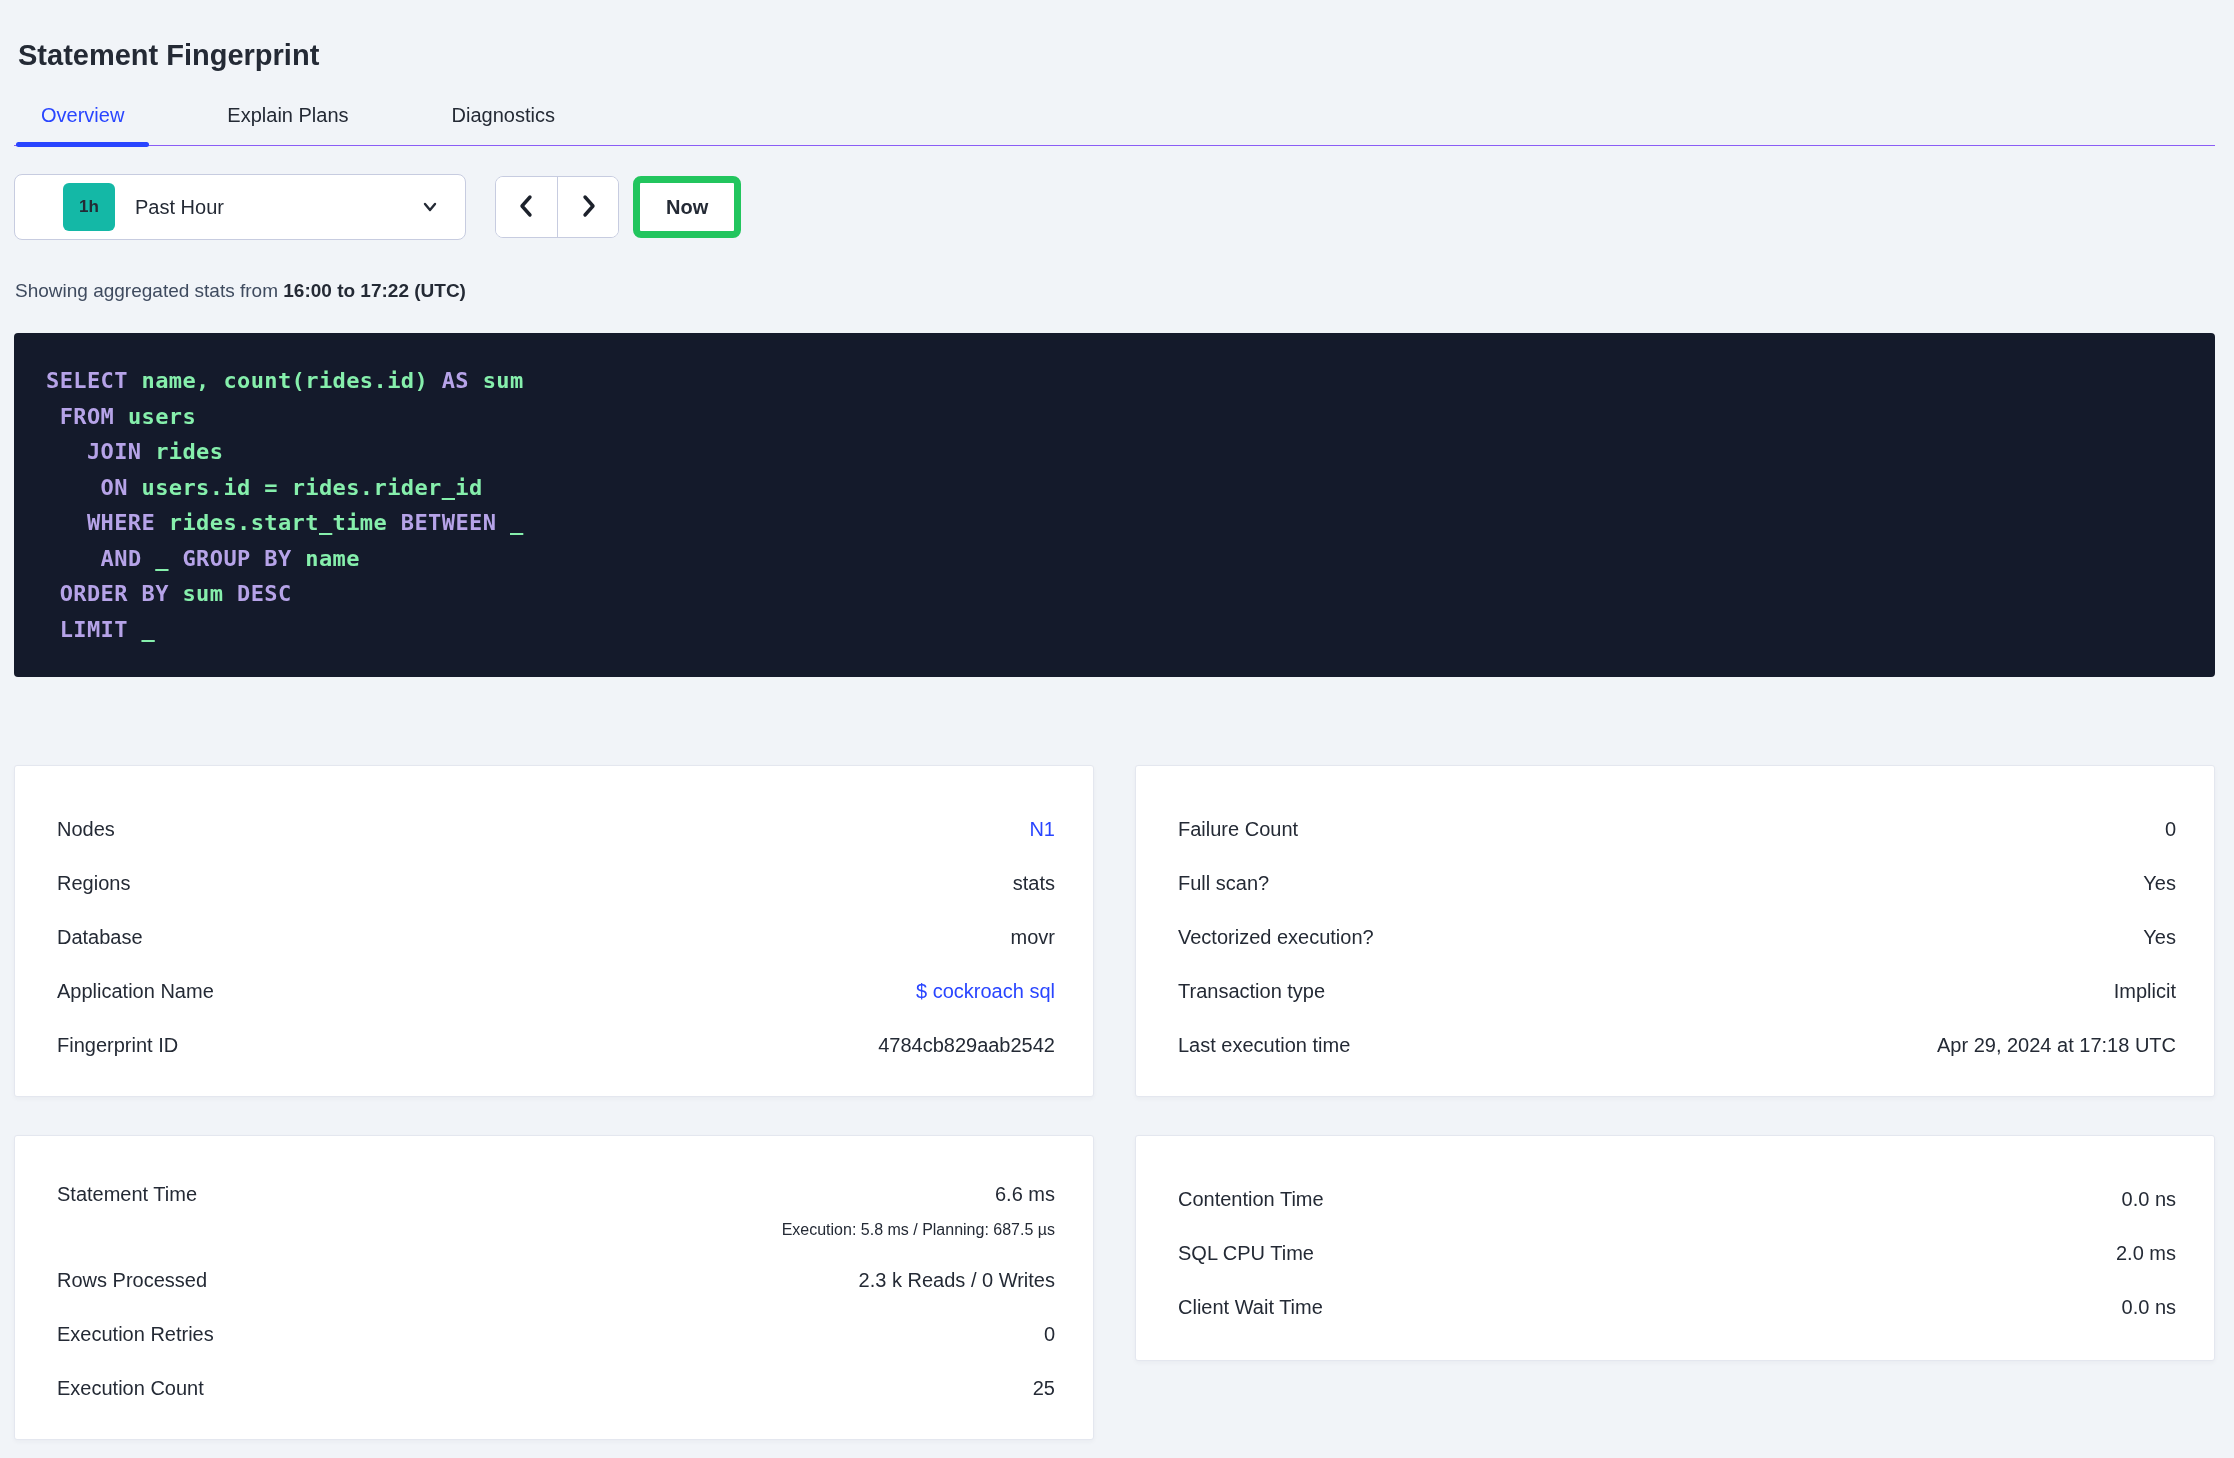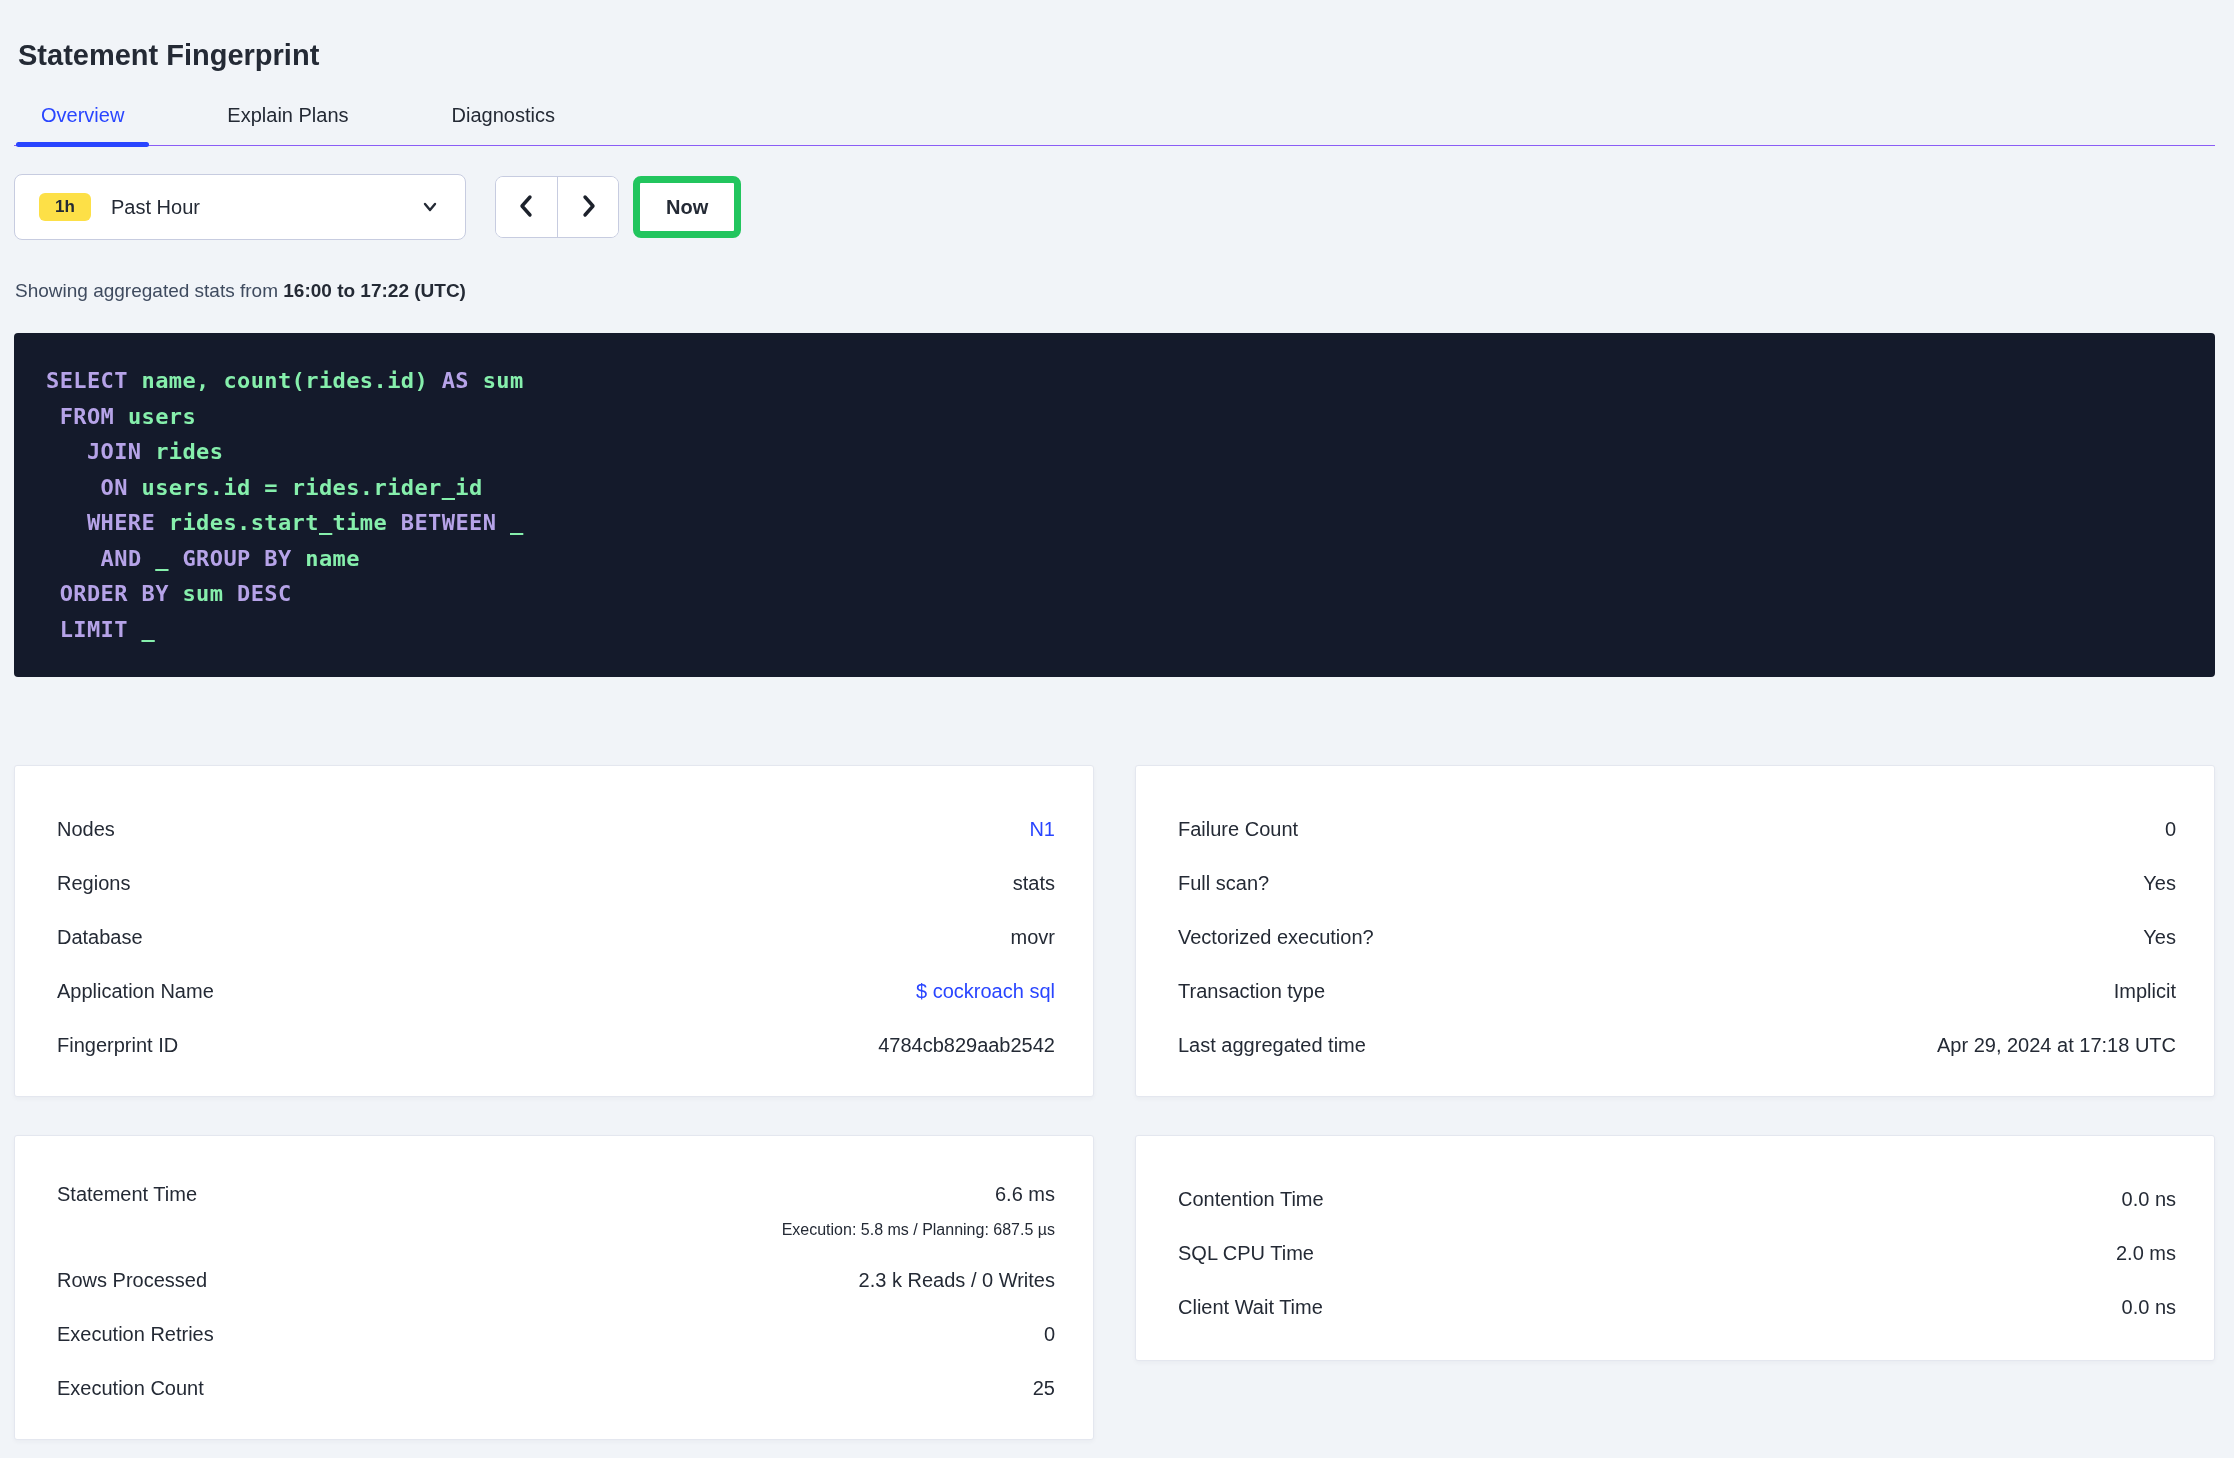--- a/index.html
+++ b/index.html
@@ -59,30 +59,31 @@
     height: 66px;
     background: #ffffff;
     border: 1px solid #c7cce0;
     border-radius: 8px;
     display: flex;
     align-items: center;
     padding: 0 24px;
     cursor: pointer;
   }
   .range-badge {
-    background: #fde047;
+    background: #14b8a6;
     border-radius: 6px;
     min-width: 52px;
-    height: 28px;
+    height: 48px;
     display: flex;
     align-items: center;
     justify-content: center;
     font-size: 17px;
     font-weight: 700;
     margin-right: 20px;
+    margin-left: 24px;
   }
   .range-label { font-size: 20px; }
   .dd-chevron { margin-left: auto; display: flex; align-items: center; }
 
   .arrow-group {
     margin-left: 29px;
     height: 62px;
     display: flex;
     background: #ffffff;
     border: 1px solid #c7cce0;
@@ -268,21 +269,21 @@
       </div>
       <div class="card-row">
         <span class="row-label">Vectorized execution?</span>
         <span class="row-value">Yes</span>
       </div>
       <div class="card-row">
         <span class="row-label">Transaction type</span>
         <span class="row-value">Implicit</span>
       </div>
       <div class="card-row">
-        <span class="row-label">Last aggregated time</span>
+        <span class="row-label">Last execution time</span>
         <span class="row-value">Apr 29, 2024 at 17:18 UTC</span>
       </div>
     </div>
 
     <div class="card">
       <div class="card-row has-sub">
         <span class="row-label">Statement Time</span>
         <span class="row-value">6.6 ms</span>
       </div>
       <div class="row-subvalue">Execution: 5.8 ms / Planning: 687.5 µs</div>

